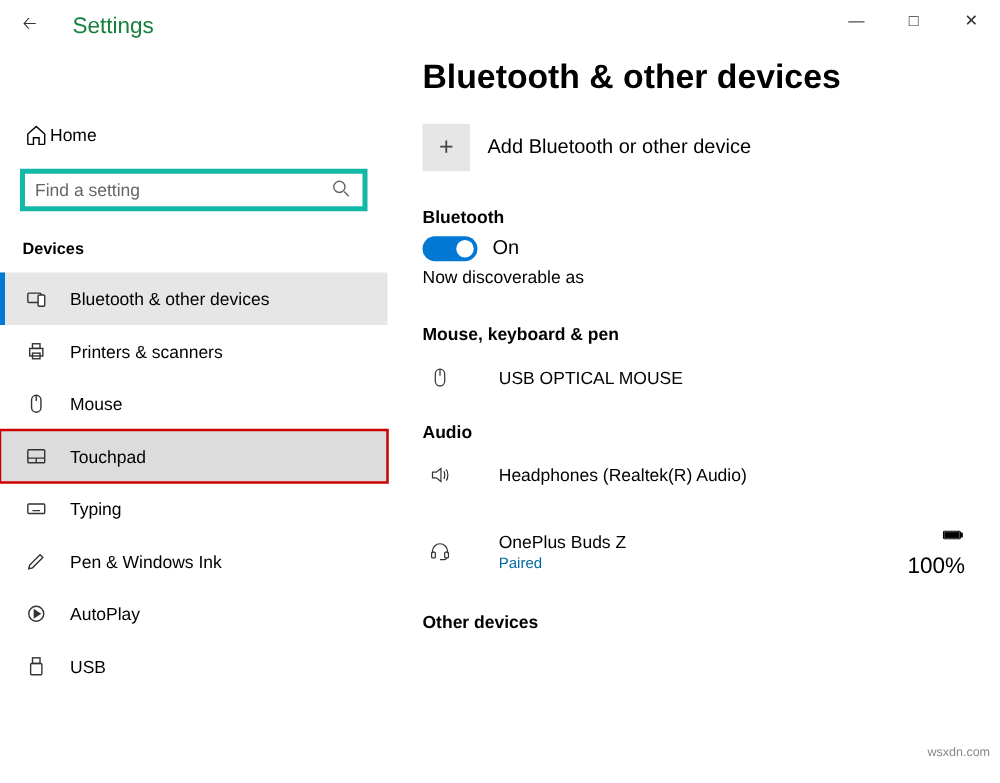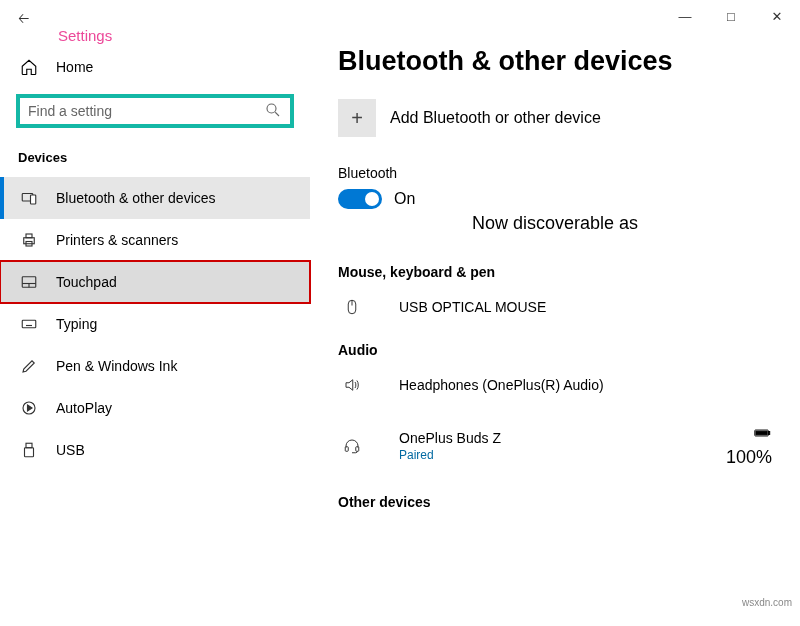--- a/index.html
+++ b/index.html
@@ -1,41 +1,41 @@
 <!DOCTYPE html>
 <html><head>
 <meta charset="utf-8">
 <style>
   * { box-sizing: border-box; margin: 0; padding: 0; font-family: "Segoe UI", Arial, sans-serif; }
   body { background: #fff; width: 800px; height: 626px; overflow: hidden; color: #000; }
   .titlebar { height: 32px; display: flex; align-items: center; justify-content: flex-end; padding-right: 0; }
   .titlebar .back { position: absolute; left: 18px; top: 8px; font-size: 14px; color: #333; }
-  .titlebar .title { position: absolute; left: 58px; top: 27px; font-size: 15px; color: #ec4899; }
+  .titlebar .title { position: absolute; left: 58px; top: 10px; font-size: 18px; color: #15803d; }
   .window-controls { display: flex; gap: 0; }
   .window-controls div { width: 46px; height: 32px; display:flex; align-items:center; justify-content:center; font-size:13px; color:#333;}
   .layout { display: flex; height: 594px; }
   .sidebar { width: 310px; border-right: none; padding-top: 20px; }
-  .home { display:flex; align-items:center; gap:18px; padding: 6px 20px 10px 20px; font-size:14px; }
+  .home { display:flex; align-items:center; gap:2px; padding: 6px 20px 10px 20px; font-size:14px;margin-top:41px; }
   .home .icon { width:18px; display:flex; justify-content:center; }
   .searchbox { margin: 8px 16px 14px 16px; height:34px; border:4px solid #14b8a6; display:flex; align-items:center; padding:0 8px; justify-content:space-between; color:#666; font-size:14px;}
   .section-label { font-weight:600; font-size:13px; padding: 8px 18px 12px 18px; }
   .nav-item { display:flex; align-items:center; gap:18px; padding: 12px 20px; font-size:14px; position:relative; }
   .nav-item .icon { width:18px; display:flex; justify-content:center; color:#333; }
   .nav-item.active { background:#e6e6e6; }
   .nav-item.active::before { content:""; position:absolute; left:0; top:0; bottom:0; width:4px; background:#0078d4; }
   .nav-item.highlighted { background:#dcdcdc; outline:2px solid #c00; outline-offset:-1px; }
   .content { flex:1; padding: 14px 28px 0 28px; overflow:hidden; }
   h1 { font-weight:600; font-size:27px; margin-bottom:22px; }
   .add-row { display:flex; align-items:center; gap:14px; margin-bottom:28px; }
   .add-btn { width:38px; height:38px; background:#e5e5e5; display:flex; align-items:center; justify-content:center; font-size:20px; color:#444; }
-  .bt-label { font-size:14px; margin-bottom:8px; }
+  .bt-label { font-size:14px; margin-bottom:8px;font-weight:bold; }
   .toggle-row { display:flex; align-items:center; gap:12px; margin-bottom:4px; }
   .toggle { width:44px; height:20px; background:#0078d4; border-radius:10px; position:relative; }
   .toggle::after { content:""; position:absolute; right:3px; top:3px; width:14px; height:14px; background:#fff; border-radius:50%; }
-  .status-text { font-size:18px; margin-bottom:30px;text-align:center; }
+  .status-text { font-size:14px; margin-bottom:30px; }
   h2 { font-weight:600; font-size:14px; margin-bottom:14px; }
   .device-row { display:flex; align-items:center; gap:33px; padding:4px 0 26px 0; }
   .device-row .dicon { width:28px; display:flex; justify-content:center; color:#333; }
   .device-info { font-size:14px; line-height:1.3; }
   .device-sub { font-size:12px; color:#0369a1; }
   .device-batt { margin-left:auto; text-align:right; font-size:18px; }
   .batt-icon { font-size:14px; display:block; margin-bottom:2px;}
   .watermark { position:absolute; right:8px; bottom:18px; font-size:10px; color:#888;}
   svg { width:18px; height:18px; }
 </style>
@@ -85,20 +85,29 @@
     <div class="nav-item">
       <span class="icon">
         <svg viewBox="0 0 24 24" fill="none" stroke="currentColor" stroke-width="1.5">
             <rect x="5" y="9" width="14" height="8"></rect>
             <rect x="8" y="4" width="8" height="5"></rect>
             <rect x="8" y="14" width="8" height="6"></rect>
           </svg>
       </span>
       <span>Printers &amp; scanners</span>
     </div>
+    <div class="nav-item">
+      <span class="icon">
+        <svg viewBox="0 0 24 24" fill="none" stroke="currentColor" stroke-width="1.5">
+            <rect x="7" y="3" width="10" height="18" rx="5"></rect>
+            <line x1="12" y1="3" x2="12" y2="9"></line>
+          </svg>
+      </span>
+      <span>Mouse</span>
+    </div>
     <div class="nav-item highlighted">
       <span class="icon">
         <svg viewBox="0 0 24 24" fill="none" stroke="currentColor" stroke-width="1.5">
             <rect x="3" y="5" width="18" height="14" rx="1"></rect>
             <line x1="3" y1="14" x2="21" y2="14"></line>
             <line x1="12" y1="14" x2="12" y2="19"></line>
           </svg>
       </span>
       <span>Touchpad</span>
     </div>
@@ -172,21 +181,21 @@
 
     <h2>Audio</h2>
     <div class="device-row">
       <span class="dicon">
         <svg viewBox="0 0 24 24" width="24" height="24" fill="none" stroke="currentColor" stroke-width="1.3">
             <polygon points="4,9 8,9 13,5 13,19 8,15 4,15"></polygon>
             <path d="M16 8c1.5 1.5 1.5 6.5 0 8"></path>
             <path d="M18.5 6c2.5 2.5 2.5 9.5 0 12"></path>
           </svg>
       </span>
-      <div class="device-info">Headphones (OnePlus(R) Audio)</div>
+      <div class="device-info">Headphones (Realtek(R) Audio)</div>
     </div>
     <div class="device-row">
       <span class="dicon">
         <svg viewBox="0 0 24 24" width="24" height="24" fill="none" stroke="currentColor" stroke-width="1.3">
             <path d="M4 14v-2a8 8 0 0 1 16 0v2"></path>
             <rect x="3" y="13" width="4" height="6" rx="1"></rect>
             <rect x="17" y="13" width="4" height="6" rx="1"></rect>
             <path d="M12 21h5a2 2 0 0 0 2-2"></path>
           </svg>
       </span>

